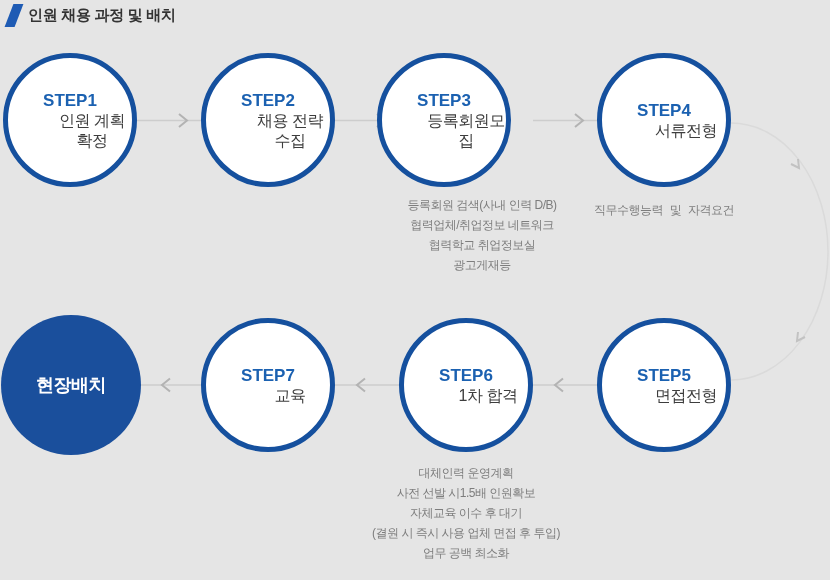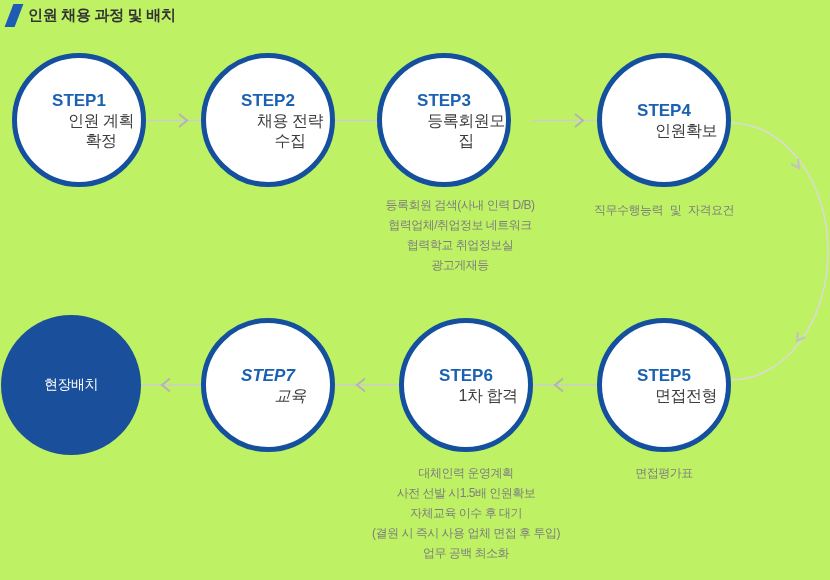--- a/index.html
+++ b/index.html
@@ -3,21 +3,21 @@
 <meta charset="utf-8">
 <style>
   * { margin: 0; padding: 0; box-sizing: border-box; }
   html, body { background: #ffffff; }
   body { font-family: "Liberation Sans", "DejaVu Sans", sans-serif; }
 
   .canvas {
     position: relative;
     width: 830px;
     height: 580px;
-    background: #bef264;
+    background: #e5e5e5;
     overflow: hidden;
   }
 
   
   .page-header {
     position: absolute;
     left: 0; top: 0;
     height: 32px;
     display: flex;
     align-items: flex-start;
@@ -77,46 +77,46 @@
     position: absolute;
     width: 140px; height: 140px;
     border-radius: 50%;
     background: #1a4f9c;
     display: flex;
     align-items: center;
     justify-content: center;
     text-align: center;
   }
   .final-circle .final-title {
-    font-size: 14px;
-    font-weight: normal;
+    font-size: 18px;
+    font-weight: bold;
     color: #ffffff;
     letter-spacing: -0.5px;
   }
 
   
-  .pos-step1 { left: 12px;   top: 53px; }
+  .pos-step1 { left: 3px;   top: 53px; }
   .pos-step2 { left: 201px; top: 53px; }
   .pos-step3 { left: 377px; top: 53px; }
   .pos-step4 { left: 597px; top: 53px; }
   .pos-step5 { left: 597px; top: 318px; }
   .pos-step6 { left: 399px; top: 318px; text-align: right; }
-  .pos-step7 { left: 201px; top: 318px; font-style: italic; }
+  .pos-step7 { left: 201px; top: 318px; }
   .pos-final { left: 1px;   top: 315px; }
 
   
   .notes {
     position: absolute;
     text-align: center;
     font-size: 12px;
     line-height: 20px;
     color: #7d7d7d;
     letter-spacing: -0.5px;
   }
-  .pos-notes-step3 { left: 300px; top: 195px; width: 320px; }
+  .pos-notes-step3 { left: 322px; top: 195px; width: 320px; }
   .pos-notes-step4 { left: 524px; top: 201px; width: 280px; font-family: Liberation Mono, monospace; }
   .pos-notes-step6 { left: 306px; top: 463px; width: 320px; }
   .pos-notes-step5 { left: 524px; top: 463px; width: 280px; }
 </style>
 </head>
 <body>
 
 <div class="canvas">
 
   <div class="page-header">
@@ -166,21 +166,21 @@
   <div class="step-circle pos-step2">
     <div class="step-label">STEP2</div>
     <div class="step-title">채용 전략 수집</div>
   </div>
   <div class="step-circle pos-step3">
     <div class="step-label">STEP3</div>
     <div class="step-title">등록회원모집</div>
   </div>
   <div class="step-circle pos-step4">
     <div class="step-label">STEP4</div>
-    <div class="step-title">인원확보</div>
+    <div class="step-title">서류전형</div>
   </div>
 
   <div class="step-circle pos-step5">
     <div class="step-label">STEP5</div>
     <div class="step-title">면접전형</div>
   </div>
   <div class="step-circle pos-step6">
     <div class="step-label">STEP6</div>
     <div class="step-title">1차 합격</div>
   </div>
@@ -205,16 +205,15 @@
 
   <div class="notes pos-notes-step6">
     <div>대체인력 운영계획</div>
     <div>사전 선발 시1.5배 인원확보</div>
     <div>자체교육 이수 후 대기</div>
     <div>(결원 시 즉시 사용 업체 면접 후 투입)</div>
     <div>업무 공백 최소화</div>
   </div>
 
   <div class="notes pos-notes-step5">
-    <div>면접평가표</div>
   </div>
 
 </div>
 
 </body></html>

